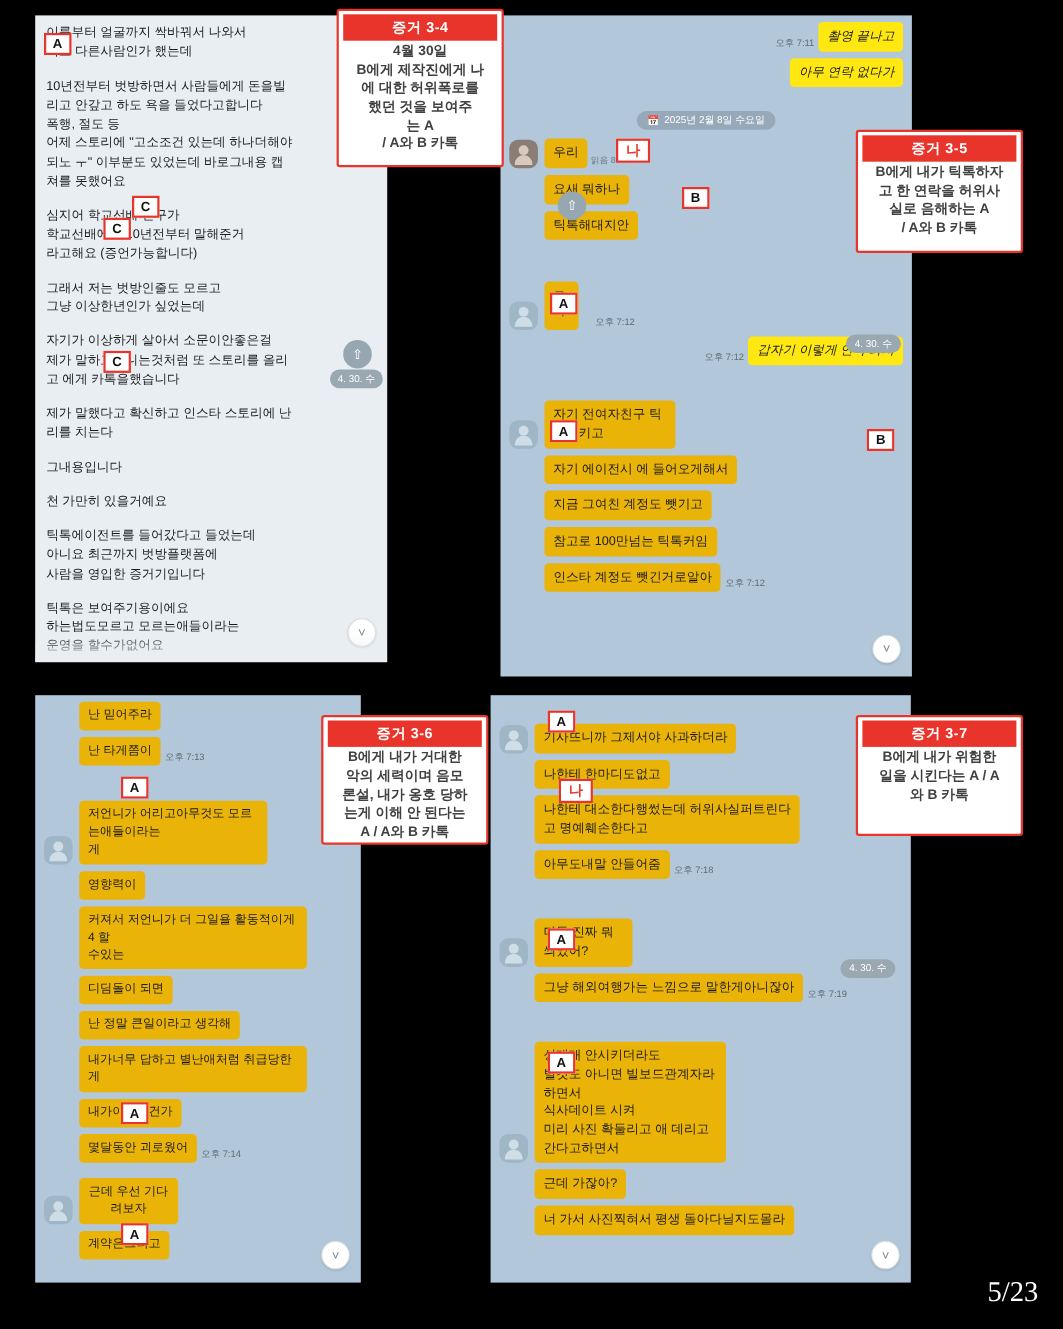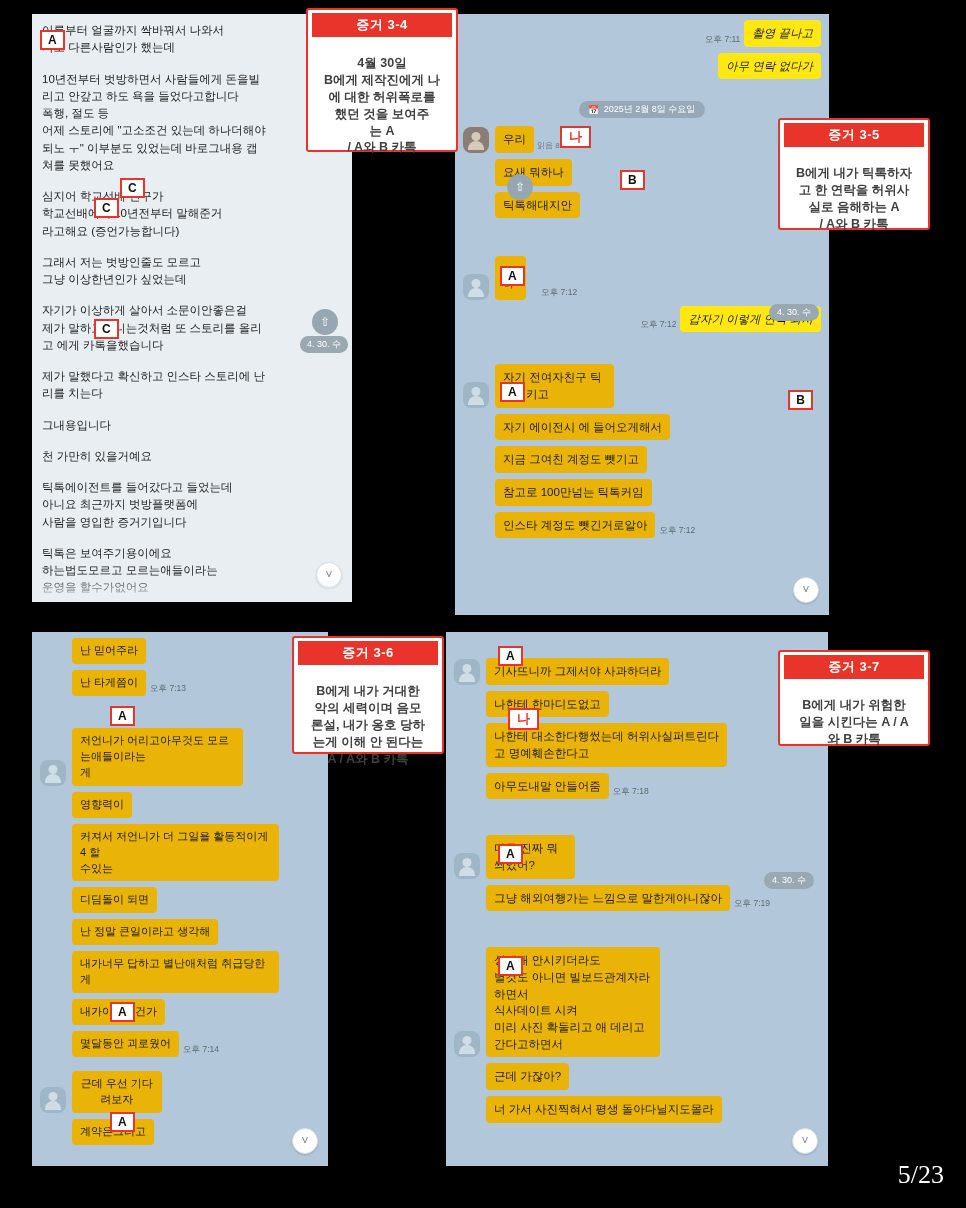--- a/index.html
+++ b/index.html
@@ -115,21 +115,21 @@
     position: absolute;
     background: #fff;
     border: 2px solid #e8342a;
     border-radius: 3px;
     padding: 0 0 8px 0;
     text-align: center;
   }
   .callout .title {
     background: #e8342a; color: #fff;
     font-size: 13px; font-weight: bold;
-    padding: 3px 0; margin: 3px 4px 18px 4px;
+    padding: 3px 0; margin: 3px 4px 1px 4px;
     letter-spacing: 0.5px;
   }
   .callout .body {
     font-size: 12.5px; font-weight: bold; color: #404040;
     line-height: 1.35; padding: 0 6px;
     white-space: pre-line;
   }
 
   
   .tag {
@@ -470,30 +470,30 @@
   </div>
 
   <div class="callout" style="left:778px; top:118px; width:152px; height:112px;">
     <div class="title">증거 3-5</div>
     <div class="body">B에게 내가 틱톡하자
 고 한 연락을 허위사
 실로 음해하는 A
 / A와 B 카톡</div>
   </div>
 
-  <div class="callout" style="left:292px; top:636px; width:152px; height:118px;">
+  <div class="callout" style="left:292px; top:650px; width:152px; height:118px;">
     <div class="title">증거 3-6</div>
     <div class="body">B에게 내가 거대한
 악의 세력이며 음모
 론설, 내가 옹호 당하
 는게 이해 안 된다는
 A / A와 B 카톡</div>
   </div>
 
-  <div class="callout" style="left:778px; top:650px; width:152px; height:96px;">
+  <div class="callout" style="left:778px; top:650px; width:152px; height:110px;">
     <div class="title">증거 3-7</div>
     <div class="body">B에게 내가 위험한
 일을 시킨다는 A / A
 와 B 카톡</div>
   </div>
 
   <div class="pagenum">5/23</div>
 </div>
 
 </body></html>

